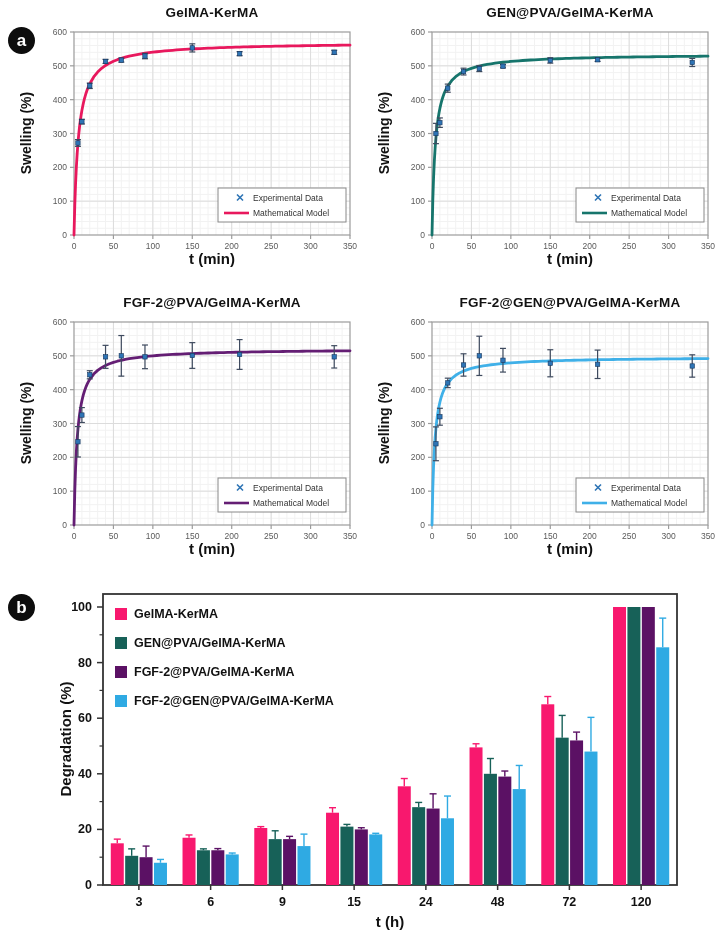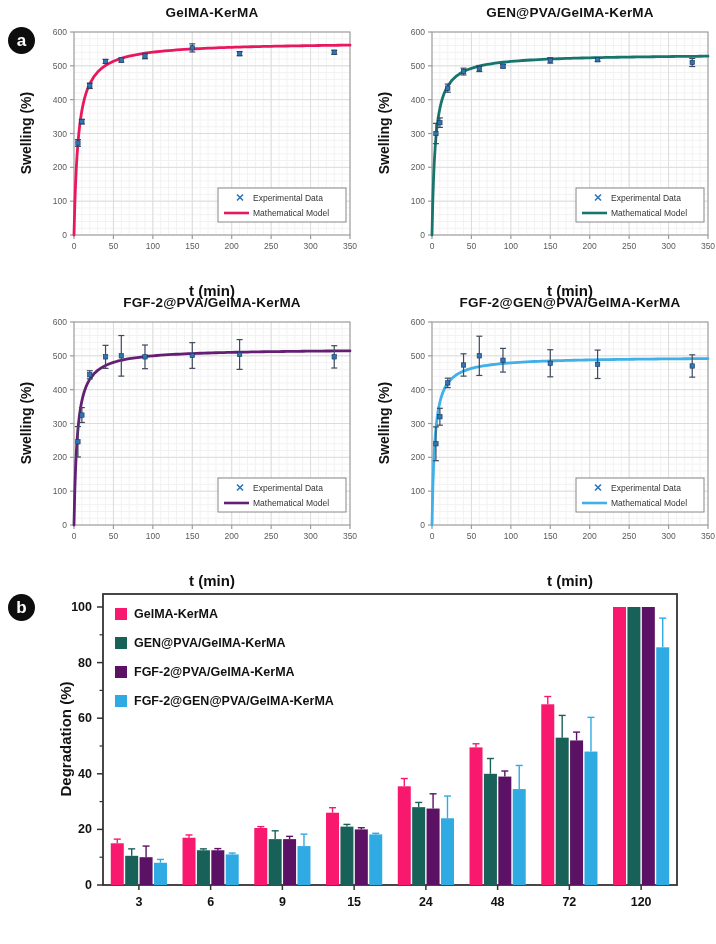--- a/index.html
+++ b/index.html
@@ -17,21 +17,21 @@
   .chart-title{
     position:absolute;left:74px;width:276px;top:5px;text-align:center;
     font-size:13.5px;font-weight:bold;color:#111;letter-spacing:.2px;
   }
   .ylab{
     position:absolute;width:262px;height:18px;left:-104px;top:124px;
     transform:rotate(-90deg);text-align:center;font-size:14px;font-weight:bold;color:#111;
   }
   .xlab{
     position:absolute;left:74px;width:276px;top:250px;text-align:center;
-    font-size:15px;font-weight:bold;color:#111;margin-top:32px;
+    font-size:15px;font-weight:bold;color:#111;
   }
   #panel-b{position:absolute;left:0;top:575px;width:716px;height:369px;}
   #panel-b svg{position:absolute;left:0;top:0;}
   .ylab-b{
     position:absolute;width:292px;height:18px;left:-80px;top:155px;
     transform:rotate(-90deg);text-align:center;font-size:15px;font-weight:bold;color:#111;
   }
   .xlab-b{
     position:absolute;left:103px;width:574px;top:338px;text-align:center;
     font-size:15px;font-weight:bold;color:#111;
@@ -832,20 +832,21 @@
           <line x1="587.475" y1="142.366" x2="594.475" y2="142.366" stroke="#2FAAE3" stroke-width="1.4"></line>
           <rect x="613.025" y="32" width="13" height="278" fill="#F8186E"></rect>
           <rect x="627.425" y="32" width="13" height="278" fill="#176158"></rect>
           <rect x="641.8249999999999" y="32" width="13" height="278" fill="#5B1164"></rect>
           <rect x="656.225" y="72.31000000000003" width="13" height="237.68999999999997" fill="#2FAAE3"></rect>
           <line x1="662.725" y1="72.31000000000003" x2="662.725" y2="43.120000000000005" stroke="#2FAAE3" stroke-width="1.4"></line>
           <line x1="659.225" y1="43.120000000000005" x2="666.225" y2="43.120000000000005" stroke="#2FAAE3" stroke-width="1.4"></line>
         </g>
       </svg>
     <div class="ylab-b">Degradation (%)</div>
+    <div class="xlab-b">t (h)</div>
     <div class="bar-legend">
       <div class="row">
         <span class="swatch" style="background: rgb(248, 24, 110);"></span>
         <span class="lbl">GelMA-KerMA</span>
       </div>
       <div class="row">
         <span class="swatch" style="background: rgb(23, 97, 88);"></span>
         <span class="lbl">GEN@PVA/GelMA-KerMA</span>
       </div>
       <div class="row">

